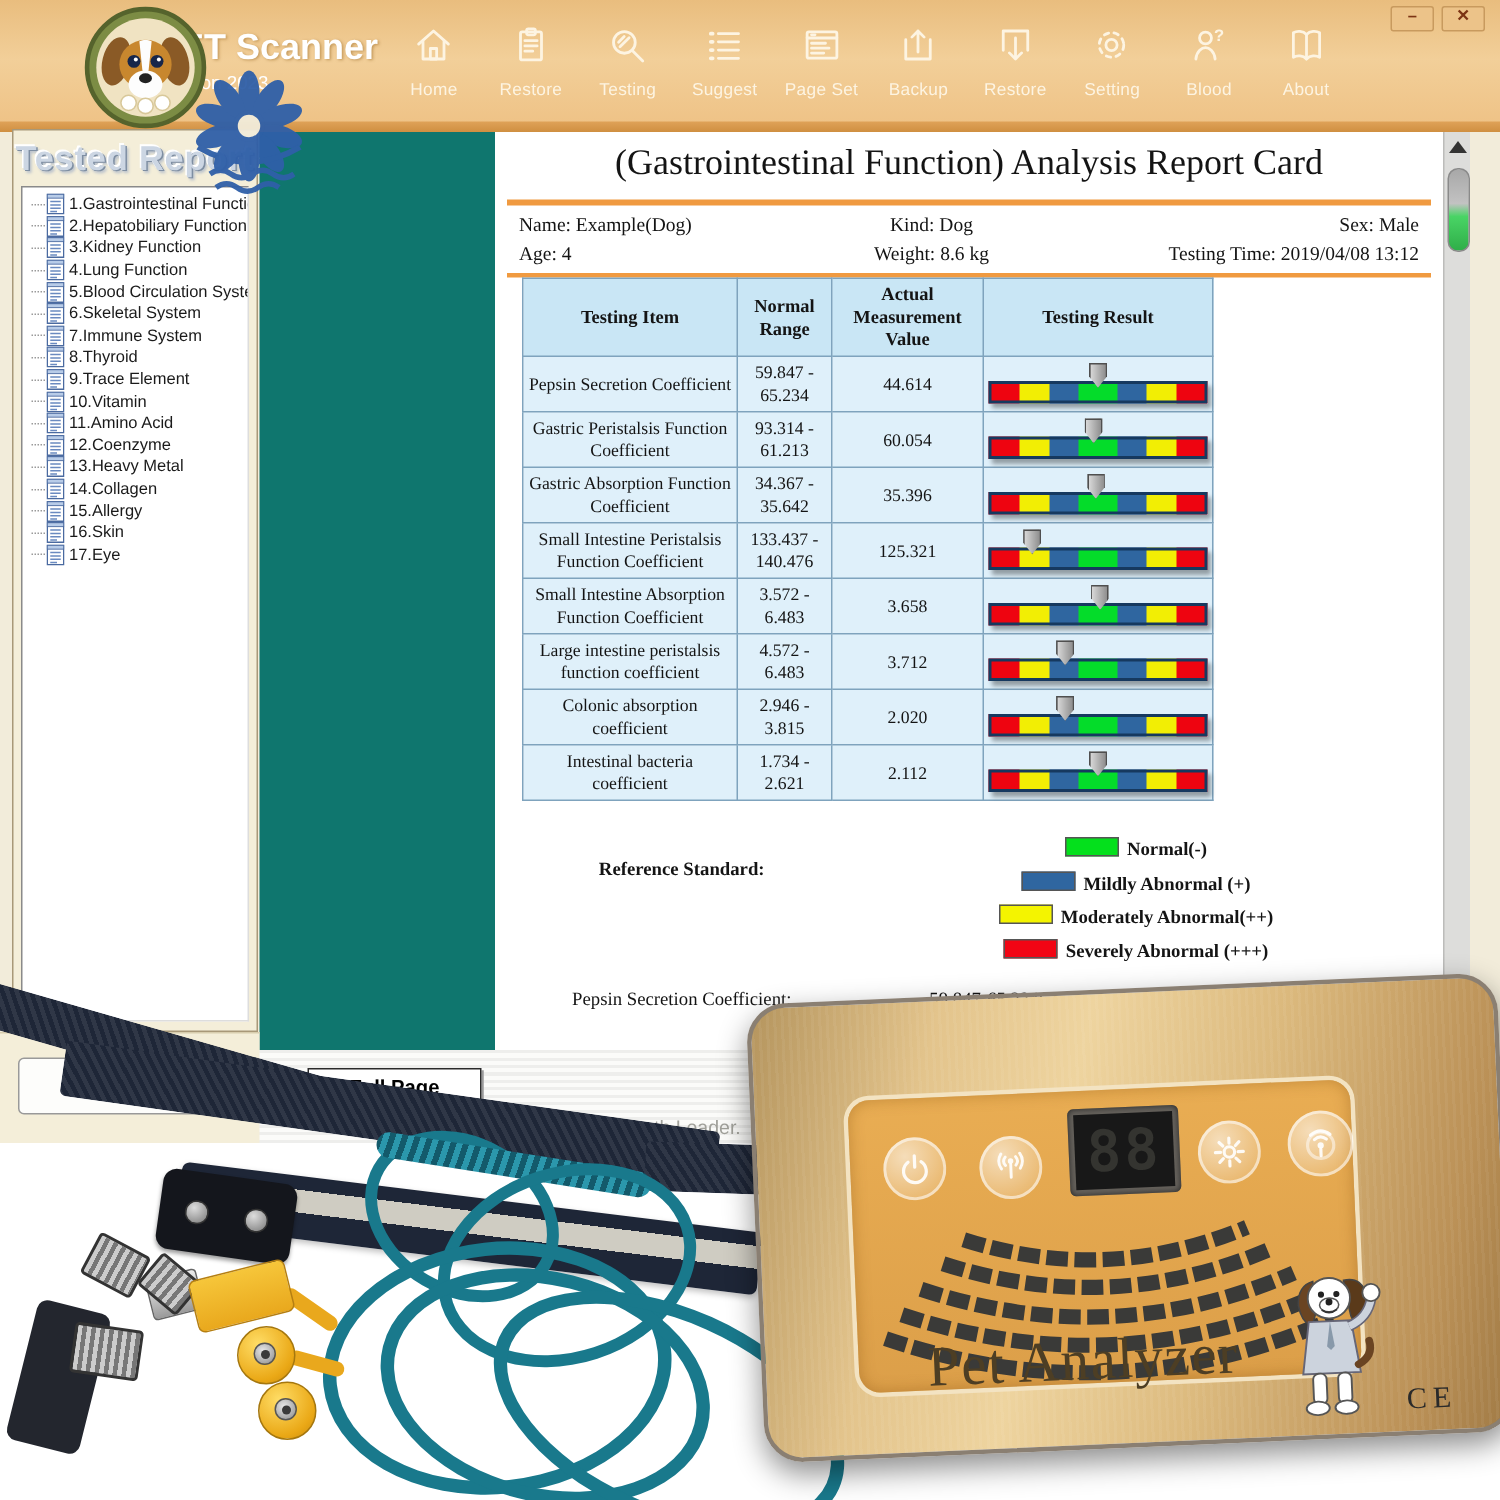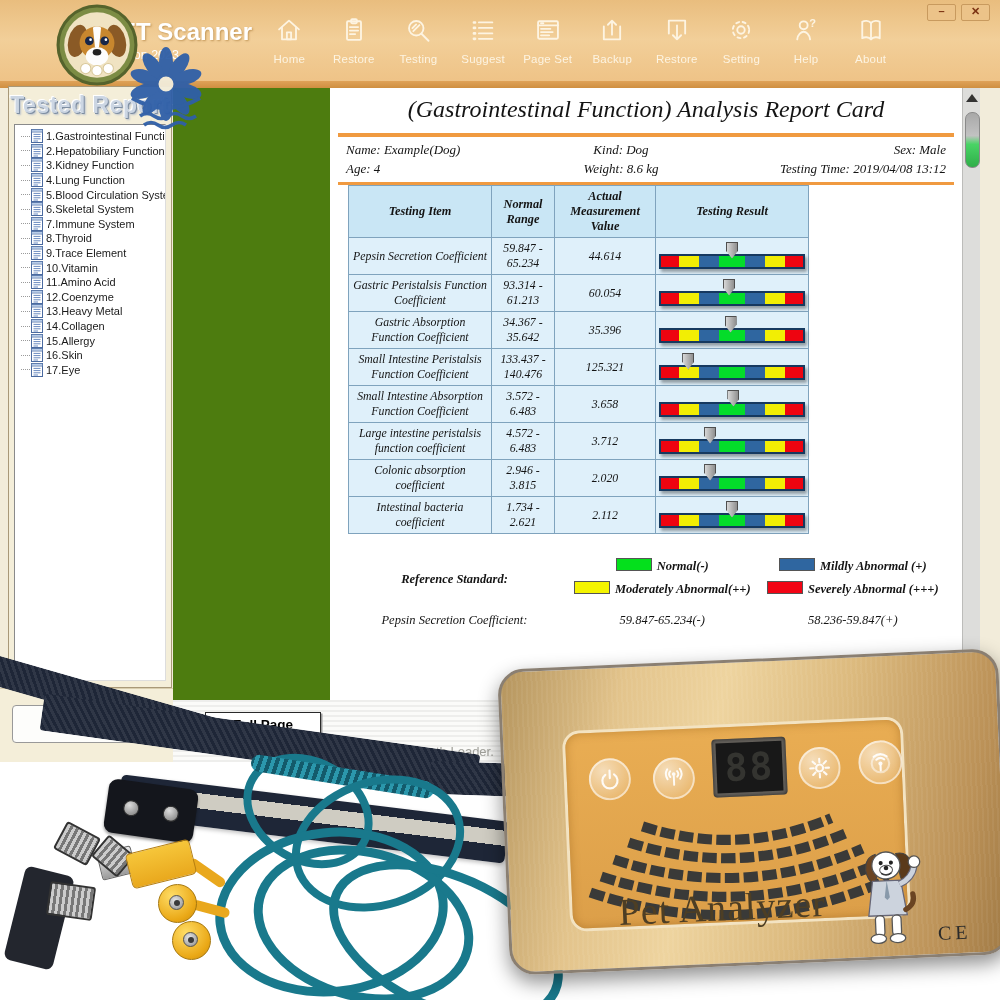--- a/index.html
+++ b/index.html
@@ -31,21 +31,21 @@
     background:#f4eed9;border:1px solid #a89878;box-sizing:border-box;}
   .sidebar-title{margin-top:5px;text-align:center;font-size:23px;font-weight:bold;letter-spacing:.5px;
     color:#ccd6e3;text-shadow:-1px -1px 0 #ffffff,1px 1px 0 #7e8ea2,2px 2px 2px #b9c1cc;}
   .sidebar-list{position:absolute;left:5px;top:37px;right:5px;bottom:6px;background:#fff;
     border:1px solid #8a8a8a;border-bottom-color:#ddd;border-right-color:#ddd;overflow:hidden;padding:4px 0 0 2px;box-sizing:border-box;}
   .tree-item{display:flex;align-items:center;height:14.6px;font-size:11px;color:#1a1a1a;white-space:nowrap;cursor:default;}
   .tree-dots{width:9px;height:0;border-top:1px dotted #9a9a9a;margin-left:4px;flex:none;}
   .tree-item svg{margin:0 3px 0 1px;flex:none;}
 
   
-  .viewport{position:absolute;left:173px;top:88px;width:789px;height:612px;background:#4d7c0f;overflow:hidden;z-index:5;font-style:italic;}
+  .viewport{position:absolute;left:173px;top:88px;width:789px;height:612px;background:#0f766e;overflow:hidden;z-index:5;}
   .page{position:absolute;left:157px;top:0;width:632px;height:612px;background:#fff;
     font-family:"Liberation Serif",serif;color:#141414;overflow:hidden;}
   .page-title{margin:6px 14px 0;text-align:center;font-size:24px;line-height:1.25;}
   .rule{height:4px;background:var(--accent_orange,#f09a40);margin:9px 8px 0;}
   .rule.thin{height:3px;margin-top:5px;}
   .info{display:grid;grid-template-columns:1.15fr 1fr 1.45fr;font-size:13px;margin:5px 16px 1px;row-gap:3px;}
   .info .c{text-align:center;} .info .r{text-align:right;}
   .section-heading{font-weight:bold;font-size:14.5px;margin:15px 0 6px 20px;}
   table.results{margin-left:18px;border-collapse:collapse;font-size:11.8px;text-align:center;table-layout:fixed;width:460px;}
   table.results th,table.results td{border:1px solid #7fa3bd;padding:3px 3px;}
@@ -56,21 +56,21 @@
     box-shadow:2px 3px 3px rgba(0,0,0,.35);
     background:linear-gradient(90deg,
       var(--bar_red,#ee0410) 0 13%,var(--bar_yellow,#f2ee04) 13% 27%,var(--bar_blue,#2f66a0) 27% 41%,
       var(--bar_green,#04dc2a) 41% 59%,var(--bar_blue,#2f66a0) 59% 73%,var(--bar_yellow,#f2ee04) 73% 87%,
       var(--bar_red,#ee0410) 87% 100%);}
   .marker{position:absolute;top:-1px;width:12px;height:17px;transform:translateX(-50%);
     background:linear-gradient(90deg,#d8d8d8,#8f8f8f);border:1px solid #4f4f4f;box-sizing:border-box;
     clip-path:polygon(0 0,100% 0,100% 55%,50% 100%,0 55%);}
   .ref-grid{display:grid;grid-template-columns:225px 1fr 1fr;font-size:12.5px;text-align:center;margin:24px 14px 0 12px;}
   .ref-grid .lbl{font-weight:bold;padding-top:14px;}
-  .legend-grid{grid-column:2 / span 2;display:grid;grid-template-columns:1fr 1fr;row-gap:6px;font-weight:bold;}
+  .legend-grid{grid-column:2 / span 2;display:grid;grid-template-columns:1fr;row-gap:6px;font-weight:bold;}
   .legend-item{line-height:1.25;}
   .swatch{display:inline-block;width:34px;height:11px;border:1px solid #555;vertical-align:-1px;margin-right:5px;}
   .ref-row{display:grid;grid-template-columns:225px 1fr 1fr;font-size:12.5px;text-align:center;margin:16px 14px 0 12px;row-gap:6px;}
 
   
   .scrollbar{position:absolute;left:962px;top:88px;width:18px;height:612px;background:#dddddb;
     border-left:1px solid #bcbcba;box-sizing:border-box;z-index:6;}
   .sb-arrow{position:absolute;left:3px;width:0;height:0;border-left:6px solid transparent;border-right:6px solid transparent;}
   .sb-up{top:6px;border-bottom:8px solid #333;}
   .sb-down{top:590px;border-top:8px solid #333;}
@@ -239,21 +239,21 @@
             </svg></span>
           <span class="lbl">Setting</span>
         </div>
 
         <div class="nav-item">
           <span class="ic"><svg width="28" height="28" viewBox="0 0 24 24" fill="none" stroke="#fdf4e2" stroke-width="1.6" stroke-linecap="round" stroke-linejoin="round">
               <circle cx="10" cy="8" r="3.4"></circle>
               <path d="M4.5 20 C5 15.5 8 13.5 10 13.5 C12 13.5 15 15.5 15.5 20"></path>
               <text x="14.8" y="9.5" font-size="9.5" fill="#fdf4e2" stroke="none" font-family="Liberation Sans, sans-serif" font-weight="bold">?</text>
             </svg></span>
-          <span class="lbl">Help</span>
+          <span class="lbl">Blood</span>
         </div>
 
         <div class="nav-item">
           <span class="ic"><svg width="28" height="28" viewBox="0 0 24 24" fill="none" stroke="#fdf4e2" stroke-width="1.6" stroke-linecap="round" stroke-linejoin="round">
               <path d="M12 6 C10 3.8 6.5 3.8 4.5 5 V19 C6.5 17.8 10 17.8 12 20 C14 17.8 17.5 17.8 19.5 19 V5 C17.5 3.8 14 3.8 12 6 Z"></path>
               <path d="M12 6 V20"></path>
             </svg></span>
           <span class="lbl">About</span>
         </div>
       </div>

